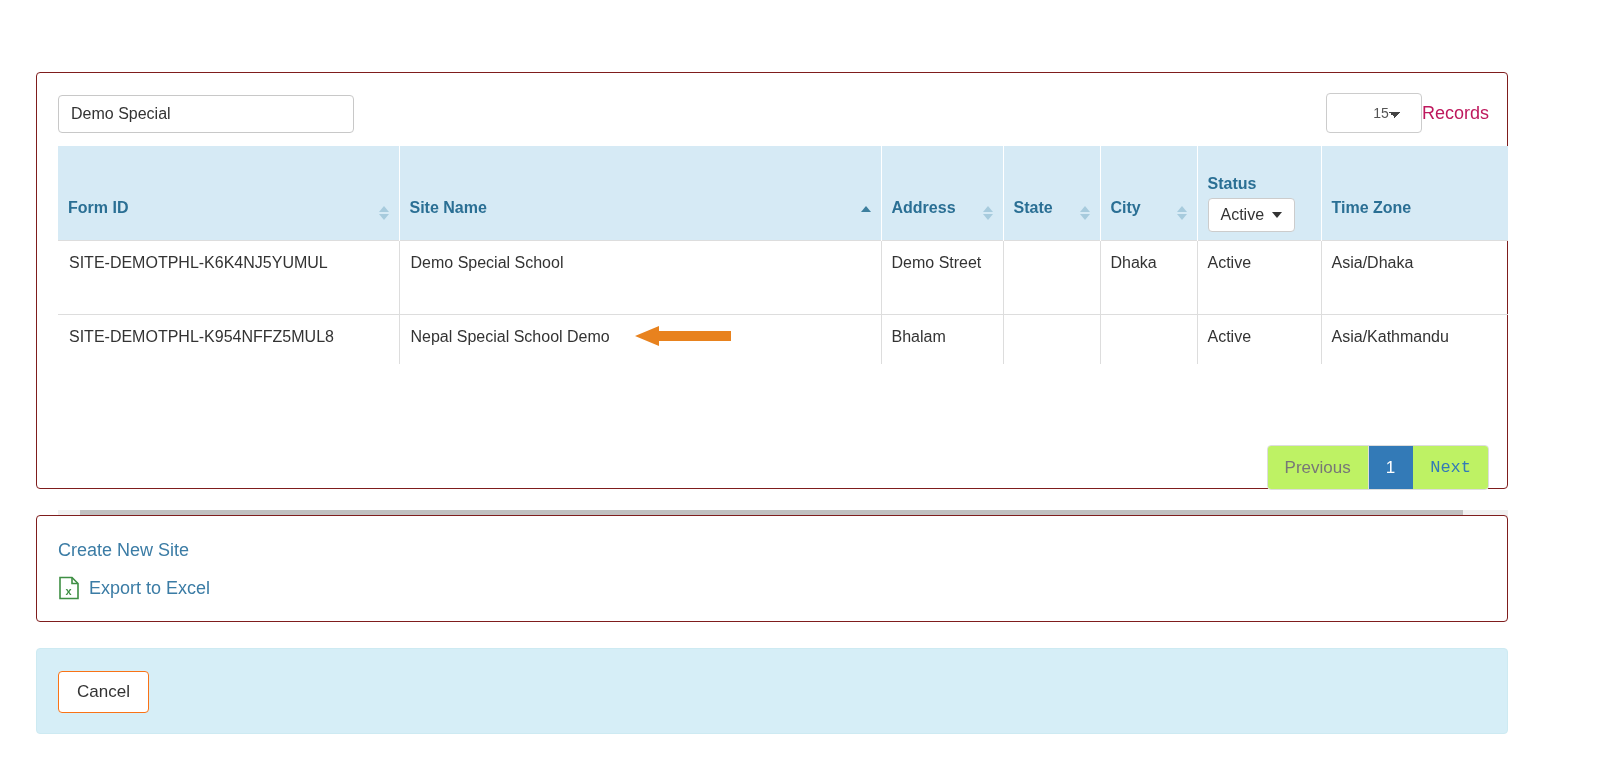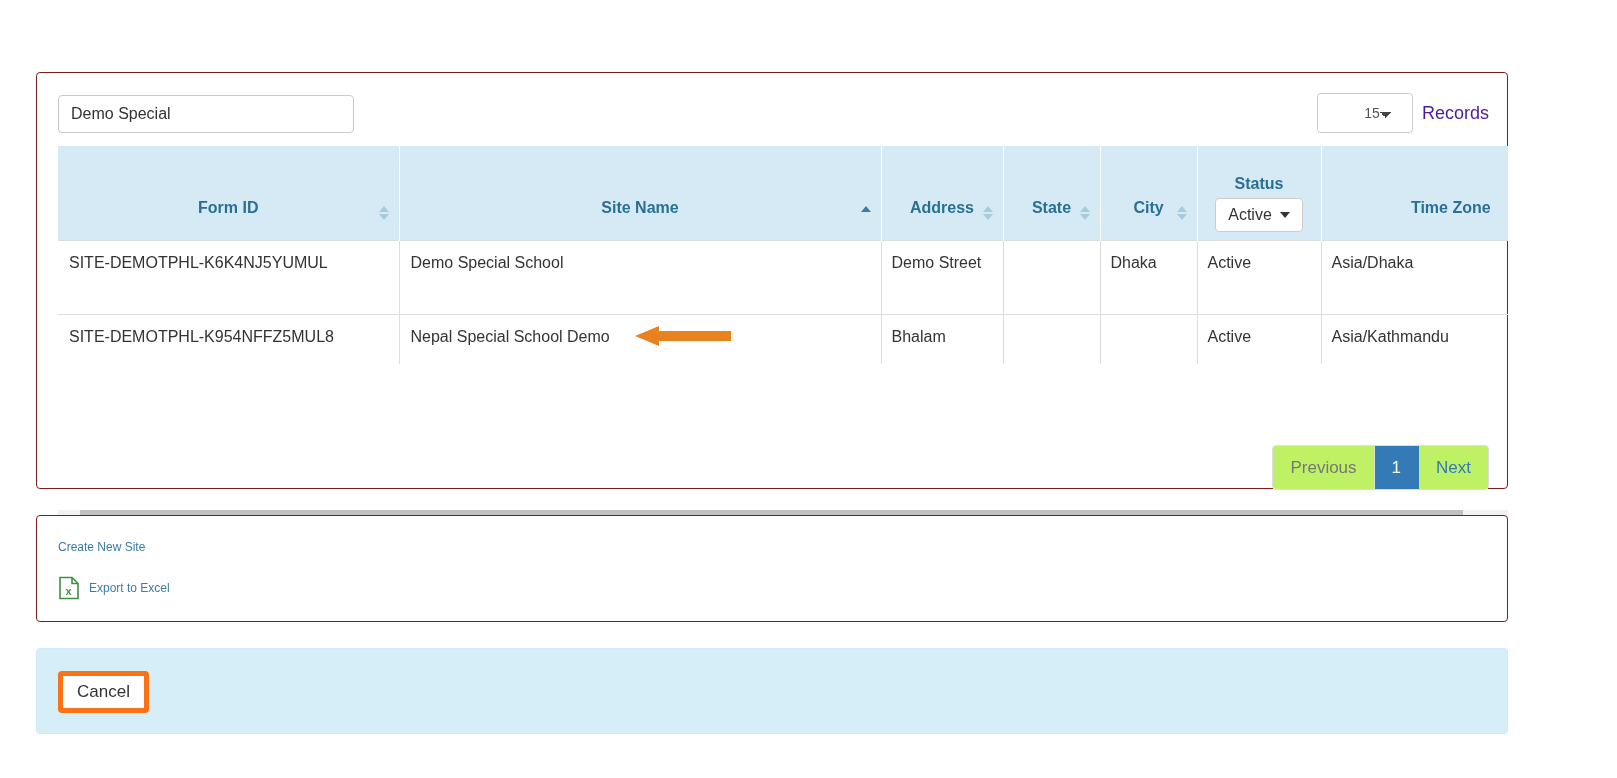--- a/index.html
+++ b/index.html
@@ -48,21 +48,21 @@
     padding: 0 12px;
     font-family: "Liberation Sans", sans-serif;
     font-size: 16px;
     color: #333333;
     background: #ffffff;
     outline: none;
   }
   .records-wrap {
     position: absolute;
     right: 18px; top: 20px;
-    display: flex; align-items: center; gap: 9px;
+    display: flex; align-items: center; 
   }
   .records-select {
     width: 96px; height: 40px;
     border: 1px solid #cccccc;
     border-radius: 4px;
     background: #ffffff;
     font-family: "Liberation Sans", sans-serif;
     font-size: 14px;
     color: #555555;
     text-align: center;
@@ -71,21 +71,21 @@
     -webkit-appearance: none;
     background-image:
       linear-gradient(45deg, transparent 50%, #444 50%),
       linear-gradient(135deg, #444 50%, transparent 50%);
     background-position: calc(100% - 26px) 18px, calc(100% - 20px) 18px;
     background-size: 6px 6px, 6px 6px;
     background-repeat: no-repeat;
   }
   .records-label {
     font-size: 18px;
-    color: #4c1d95;
+    color: #be185d;
     white-space: nowrap;
   }
 
   
   .table-scroll {
     position: absolute;
     left: 21px; top: 73px;
     width: 1450px;
     height: 285px;
     overflow: hidden;
@@ -94,21 +94,21 @@
     border-collapse: collapse;
     table-layout: fixed;
     width: 1522px;
     font-size: 16px;
   }
   table.data thead th {
     background: #d6eaf5;
     color: #2a6f94;
     font-weight: bold;
     font-size: 16px;
-    text-align: center;
+    text-align: left;
     vertical-align: bottom;
     padding: 10px 10px 23px 10px;
     height: 94px;
     border-right: 1px solid #ffffff;
     position: relative;
     white-space: nowrap;
   }
   table.data thead th:last-child { border-right: none; }
   table.data tbody td {
     border-top: 1px solid #dddddd;
@@ -196,21 +196,21 @@
     font-size: 17px;
     line-height: 21px;
     cursor: pointer;
     background: #bef264;
     border-right: 1px solid #dddddd;
     white-space: nowrap;
   }
   .pagination .pg:last-child { border-right: none; }
   .pagination .pg.disabled { color: #777777; cursor: default; }
   .pagination .pg.active { background: #337ab7; color: #ffffff; border-right-color: #337ab7; }
-  .pagination .pg.link { color: #337ab7; }
+  .pagination .pg.link { color: #337ab7; font-family: Liberation Mono, monospace; }
 
   
   .hscroll {
     position: absolute;
     left: 21px; top: 437px;
     width: 1450px; height: 21px;
     background: #f1f1f1;
     display: flex;
     align-items: stretch;
   }
@@ -226,41 +226,41 @@
     left: 0; top: 0;
     width: 1383px; height: 21px;
     background: #c0c0c0;
   }
   .tri-l { width:0;height:0;border-top:5px solid transparent;border-bottom:5px solid transparent;border-right:7px solid #7b7b7b; }
   .tri-r { width:0;height:0;border-top:5px solid transparent;border-bottom:5px solid transparent;border-left:7px solid #4d4d4d; }
 
   
   .link-a {
     position: absolute;
-    font-size: 12px;
+    font-size: 18px;
     color: #3b7ca5;
     text-decoration: none;
     cursor: pointer;
     white-space: nowrap;
   }
   #create-new-site { left: 21px; top: 24px; }
   #export-excel-row {
     position: absolute;
     left: 21px; top: 60px;
     display: flex; align-items: center; gap: 9px;
   }
   .excel-icon { width: 22px; height: 24px; display:block; }
 
   
   .cancel-btn {
     position: absolute;
     left: 21px; top: 22px;
     width: 91px; height: 42px;
     background: #ffffff;
-    border: 5px solid #f97316;
+    border: 1px solid #f97316;
     border-radius: 4px;
     font-family: "Liberation Sans", sans-serif;
     font-size: 17px;
     color: #333333;
     cursor: pointer;
   }
 </style>
 </head>
 <body>
 

